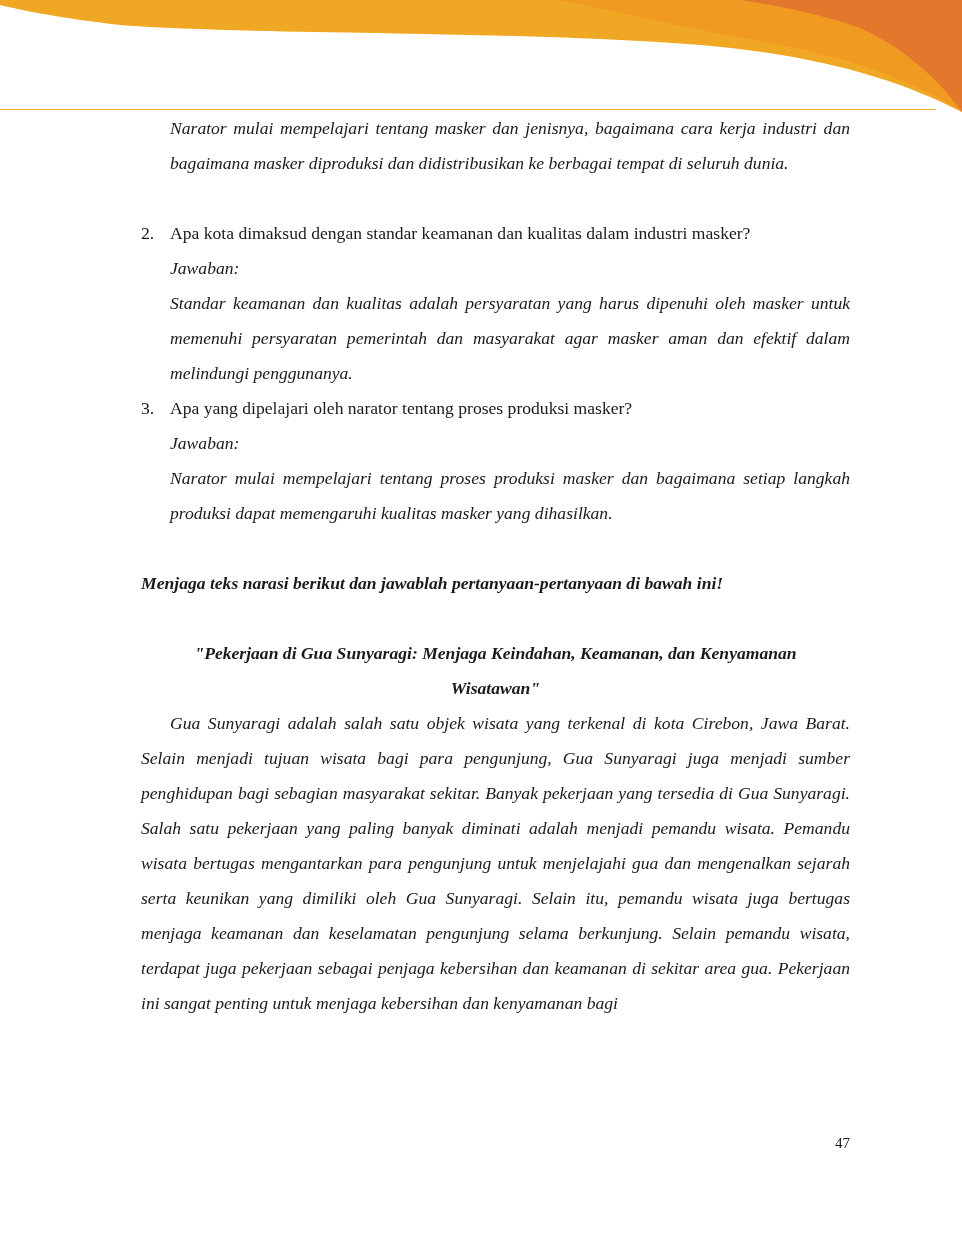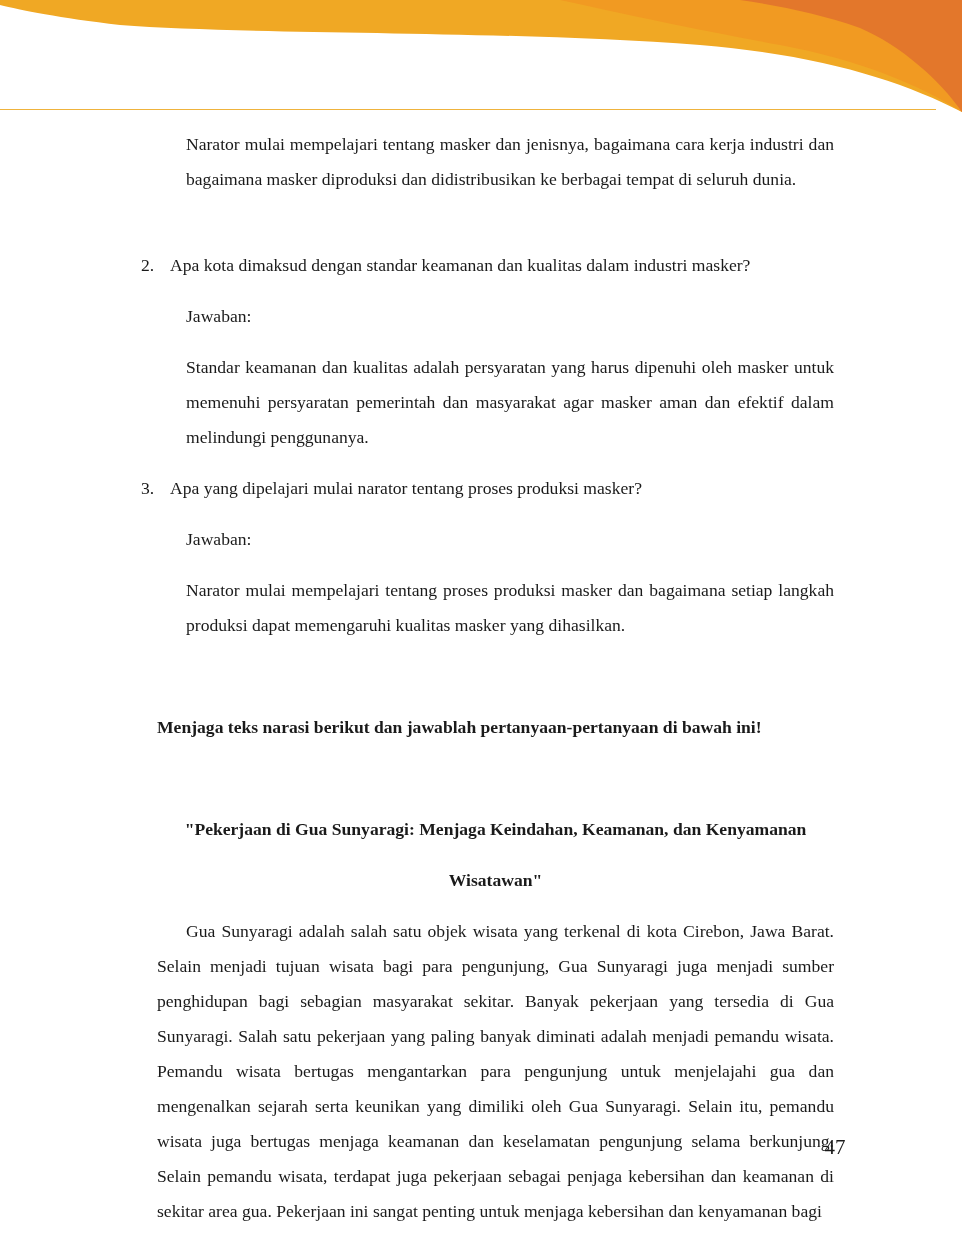--- a/index.html
+++ b/index.html
@@ -2,29 +2,29 @@
 <html><head>
   <meta charset="utf-8">
   <style>
     html, body { margin: 0; padding: 0; background: #ffffff; }
     body { width: 962px; height: 1246px; position: relative; overflow: hidden;
       font-family: "Liberation Serif", "DejaVu Serif", serif; color: #1a1a1a; }
     .header { position: absolute; left: 0; top: 0; width: 962px; height: 112px; }
     .header svg { display: block; }
     .rule { position: absolute; left: 0; top: 109px; width: 936px; height: 1px; background: #efb33c; }
     .content { position: absolute; left: 141px; top: 111px; width: 709px; font-size: 17.6px; line-height: 35px; }
-    .p { margin: 16px; text-align: justify; }
+    .p { margin: 0; text-align: justify; font-style: italic; }
     .ind { padding-left: 29px; }
     .gap { height: 35px; }
     .q { position: relative; padding-left: 29px; margin: 0; text-align: justify; }
     .q .num { position: absolute; left: 0; top: 0; }
     .bold { font-weight: bold; }
     .center { text-align: center; }
     .first-indent { text-indent: 29px; }
-    .page-num { position: absolute; left: 820px; top: 1135px; width: 30px; text-align: center; font-size: 21px; }
+    .page-num { position: absolute; left: 820px; top: 1135px; width: 30px; text-align: right; font-size: 15px; }
   </style>
 </head>
 <body>
 
 <div class="header">
   <svg width="962" height="112" viewBox="0 0 962 112">
     <path d="M0,0 L962,0 L962,112 C900,80 820,55 700,45 C500,30 250,35 120,25 C60,18 20,10 0,5 Z" fill="#f0a824"></path>
     <path d="M560,0 L962,0 L962,112 C920,85 860,60 780,45 C720,34 650,20 560,0 Z" fill="#f19a22"></path>
     <path d="M740,0 L962,0 L962,112 C940,80 900,45 860,28 C820,14 780,6 740,0 Z" fill="#e3772b"></path>
   </svg>
@@ -40,21 +40,21 @@
       <span class="num">2.</span>
       <span>Apa kota dimaksud dengan standar keamanan dan kualitas dalam industri masker?</span>
     </p>
     <p class="p ind">Jawaban:</p>
     <p class="p ind">Standar keamanan dan kualitas adalah persyaratan yang harus dipenuhi oleh masker untuk memenuhi persyaratan pemerintah dan masyarakat agar masker aman dan efektif dalam melindungi penggunanya.</p>
   </div>
 
   <div>
     <p class="q">
       <span class="num">3.</span>
-      <span>Apa yang dipelajari mulai narator tentang proses produksi masker?</span>
+      <span>Apa yang dipelajari oleh narator tentang proses produksi masker?</span>
     </p>
     <p class="p ind">Jawaban:</p>
     <p class="p ind">Narator mulai mempelajari tentang proses produksi masker dan bagaimana setiap langkah produksi dapat memengaruhi kualitas masker yang dihasilkan.</p>
   </div>
 
   <div class="gap"></div>
   <p class="p bold">Menjaga teks narasi berikut dan jawablah pertanyaan-pertanyaan di bawah ini!</p>
   <div class="gap"></div>
 
   <p class="p bold center">"Pekerjaan di Gua Sunyaragi: Menjaga Keindahan, Keamanan, dan Kenyamanan</p>

